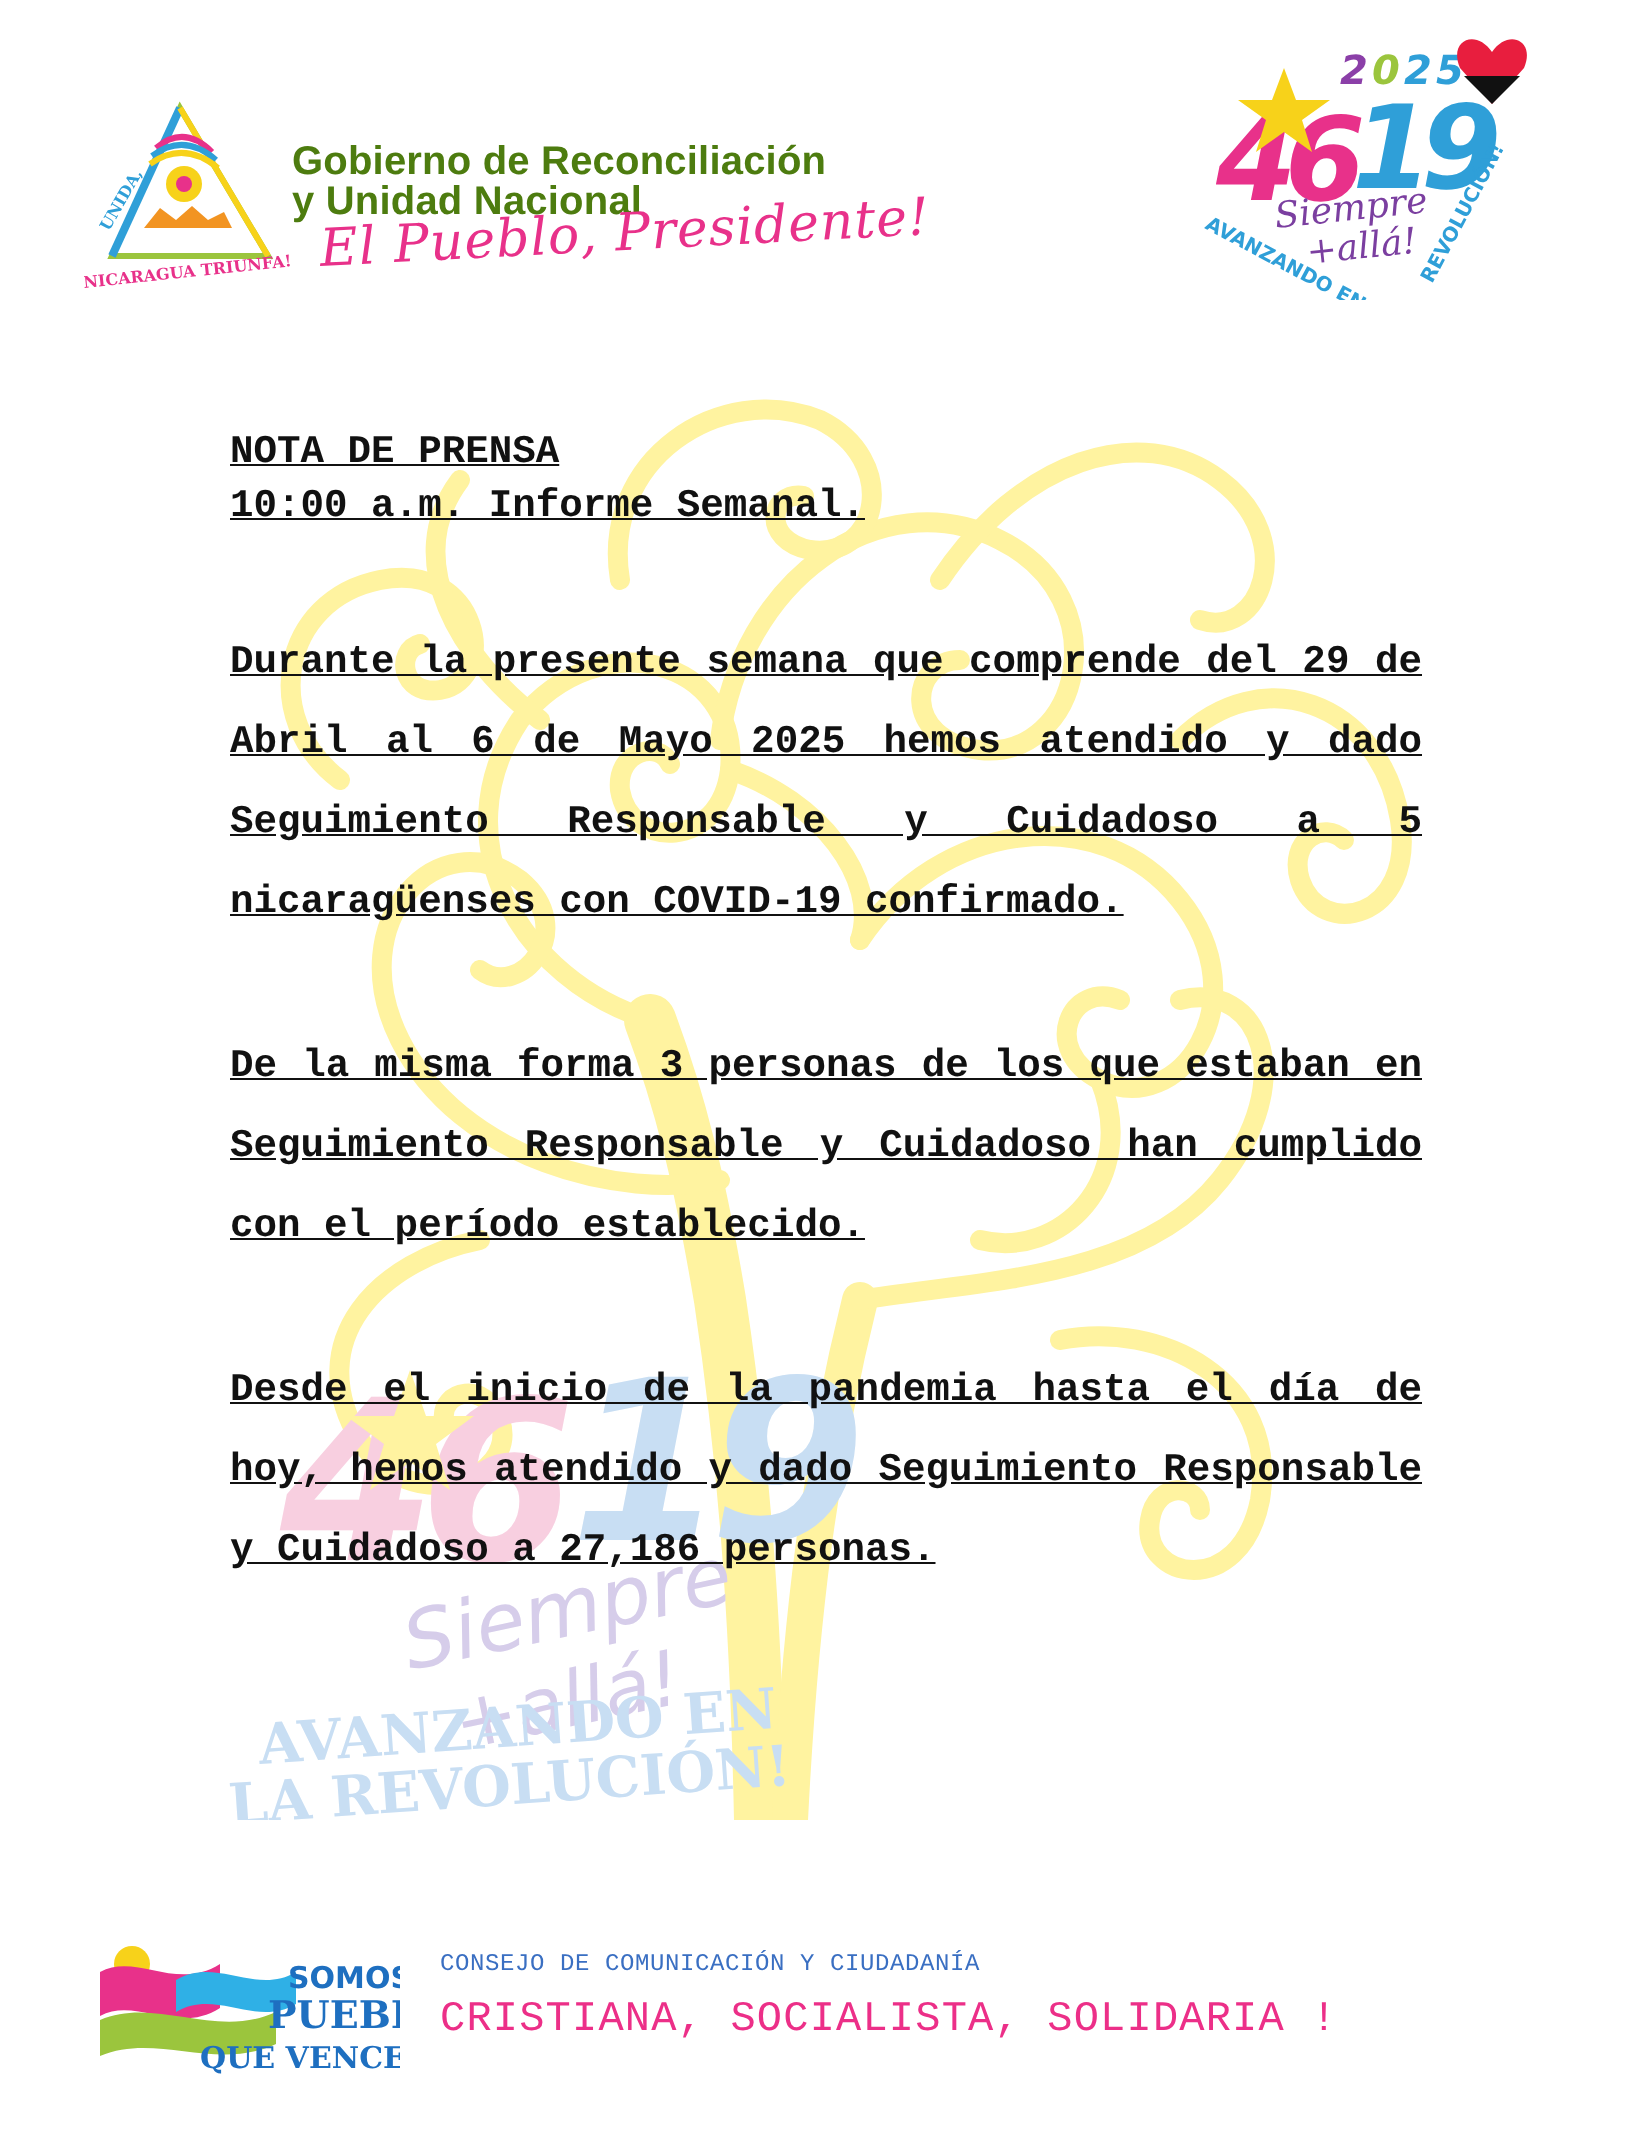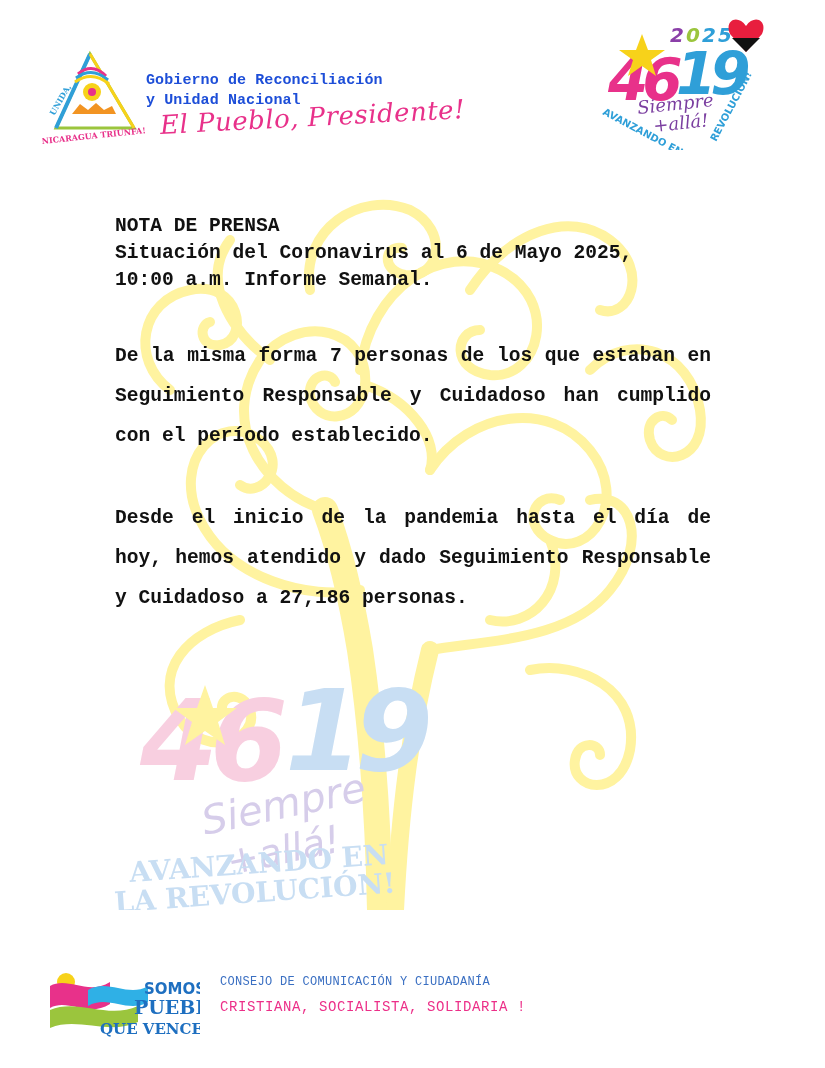--- a/index.html
+++ b/index.html
@@ -3,37 +3,37 @@
 <meta charset="utf-8">
 <style>
   html, body { margin:0; padding:0; background:#ffffff; }
   body { width:825px; height:1068px; position:relative; overflow:hidden; font-family:"Liberation Mono", "DejaVu Sans Mono", monospace; }
 
   
   .watermark { position:absolute; left:110px; top:170px; width:620px; height:740px; z-index:0; }
 
   
   .gov-logo { position:absolute; left:42px; top:48px; width:104px; height:100px; z-index:2; }
-  .gov-text { position:absolute; left:146px; top:71px; z-index:2; font-family:Liberation Mono, monospace; font-weight:bold; color:#1d4ed8; font-size:15px; line-height:20px; letter-spacing:0.1px; }
+  .gov-text { position:absolute; left:146px; top:71px; z-index:2; font-family:Liberation Sans, sans-serif; font-weight:bold; color:#4d7c0f; font-size:20px; line-height:20px; letter-spacing:0.1px; }
   .gov-slogan { position:absolute; left:160px; top:110px; z-index:2; font-family:"DejaVu Serif", serif; font-style:italic; color:#e8318a; font-size:26px; letter-spacing:0.5px; transform:rotate(-3deg); transform-origin:left center; }
 
   .badge { position:absolute; left:598px; top:14px; width:172px; height:136px; z-index:2; }
 
   
-  .content { position:absolute; left:115px; top:213px; width:596px; z-index:2; color:#111; font-family:"Liberation Mono", "DejaVu Sans Mono", monospace; font-weight:bold; font-size:19.6px; }
+  .content { position:absolute; left:115px; top:213px; width:596px; z-index:2; color:#111; font-family:"Liberation Mono", "DejaVu Sans Mono", monospace; font-weight:bold; font-size:19.6px;text-decoration:underline; }
   .head-line { line-height:27px; white-space:nowrap; }
   .para { margin-top:26px; line-height:40px; text-align:justify; }
   .para.first { margin-top:44px; }
   .para.p2 { margin-top:42px; }
   .para.p3 { margin-top:42px; }
 
   
   .footer-logo { position:absolute; left:48px; top:968px; width:152px; height:72px; z-index:2; }
   .footer-line1 { position:absolute; left:220px; top:975px; z-index:2; font-family:"Liberation Mono", monospace; color:#3a6fc2; font-size:12px; letter-spacing:0.3px; white-space:nowrap;text-align:right; }
-  .footer-line2 { position:absolute; left:220px; top:999px; z-index:2; font-family:"Liberation Mono", monospace; color:#ec2f88; font-size:14px; letter-spacing:0.6px; white-space:nowrap; }
+  .footer-line2 { position:absolute; left:220px; top:999px; z-index:2; font-family:"Liberation Mono", monospace; color:#ec2f88; font-size:21px; letter-spacing:0.6px; white-space:nowrap; }
 </style>
 </head>
 <body>
 
 <svg class="watermark" viewBox="0 0 620 740">
   <g fill="none" stroke="#fff3a0" stroke-width="10" stroke-linecap="round">
 
     <path d="M270 740 C 268 640, 262 560, 250 480 C 240 420, 230 380, 215 340" stroke-width="26"></path>
     <path d="M285 740 C 290 640, 300 560, 320 480" stroke-width="18"></path>
 
@@ -104,24 +104,24 @@
   </g>
   <g font-family="DejaVu Sans, sans-serif" font-weight="bold" fill="#2f9fd8" font-size="10">
     <text x="4" y="100" transform="rotate(28 4 100)">AVANZANDO EN LA</text>
     <text x="118" y="128" transform="rotate(-62 118 128)">REVOLUCIÓN!</text>
   </g>
 </svg>
 
 <main class="content">
   <div>
     <div class="head-line">NOTA DE PRENSA</div>
-    <div class="head-line">Situación del Coronavirus al 6 de Mayo 2025,</div>
     <div class="head-line">10:00 a.m. Informe Semanal.</div>
   </div>
-  <p class="para p2">De la misma forma 7 personas de los que estaban en Seguimiento Responsable y Cuidadoso han cumplido con el período establecido.</p>
+  <p class="para first">Durante la presente semana que comprende del 29 de Abril al 6 de Mayo 2025 hemos atendido y dado Seguimiento Responsable y Cuidadoso a 5 nicaragüenses con COVID-19 confirmado.</p>
+  <p class="para p2">De la misma forma 3 personas de los que estaban en Seguimiento Responsable y Cuidadoso han cumplido con el período establecido.</p>
   <p class="para p3">Desde el inicio de la pandemia hasta el día de hoy, hemos atendido y dado Seguimiento Responsable y Cuidadoso a 27,186 personas.</p>
 </main>
 
 <svg class="footer-logo" viewBox="0 0 152 72">
   <circle cx="18" cy="14" r="9" fill="#f7d21a"></circle>
   <path d="M2 18 C 20 8, 40 28, 62 14 L62 36 C 40 50, 20 30, 2 40 Z" fill="#e8318a"></path>
   <path d="M40 22 C 60 10, 80 30, 100 18 L100 34 C 80 46, 60 26, 40 38 Z" fill="#2fb0e6"></path>
   <path d="M2 42 C 30 30, 60 52, 90 38 L90 54 C 60 68, 30 48, 2 60 Z" fill="#9bc53d"></path>
   <g font-family="DejaVu Serif, serif" font-weight="bold" fill="#1e6fc0">
     <text x="96" y="26" font-size="15" font-family="DejaVu Sans, sans-serif">SOMOS</text>

